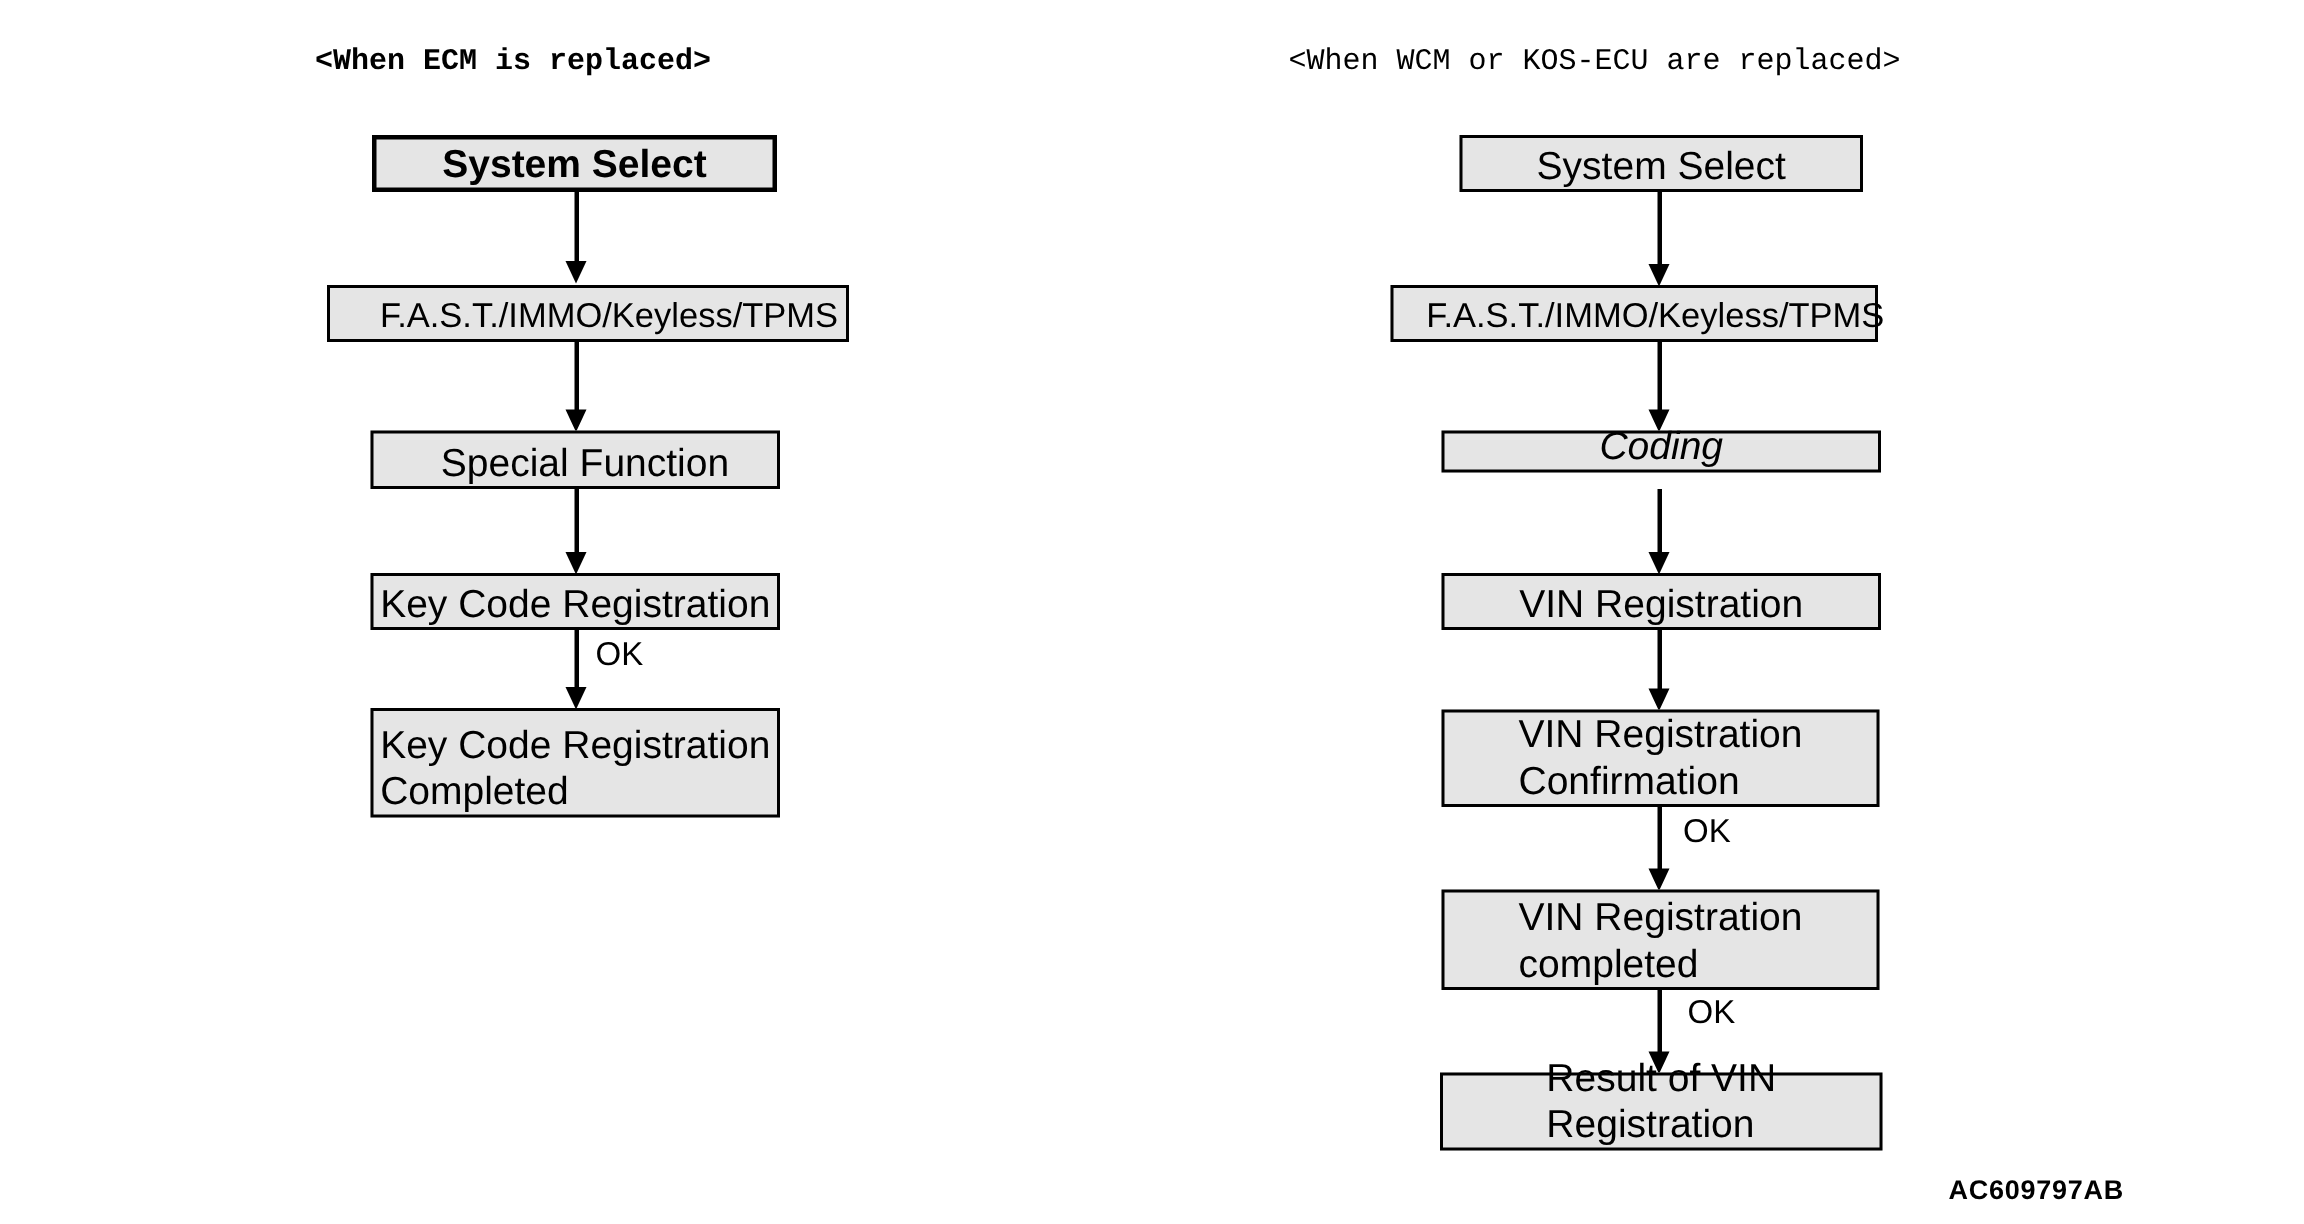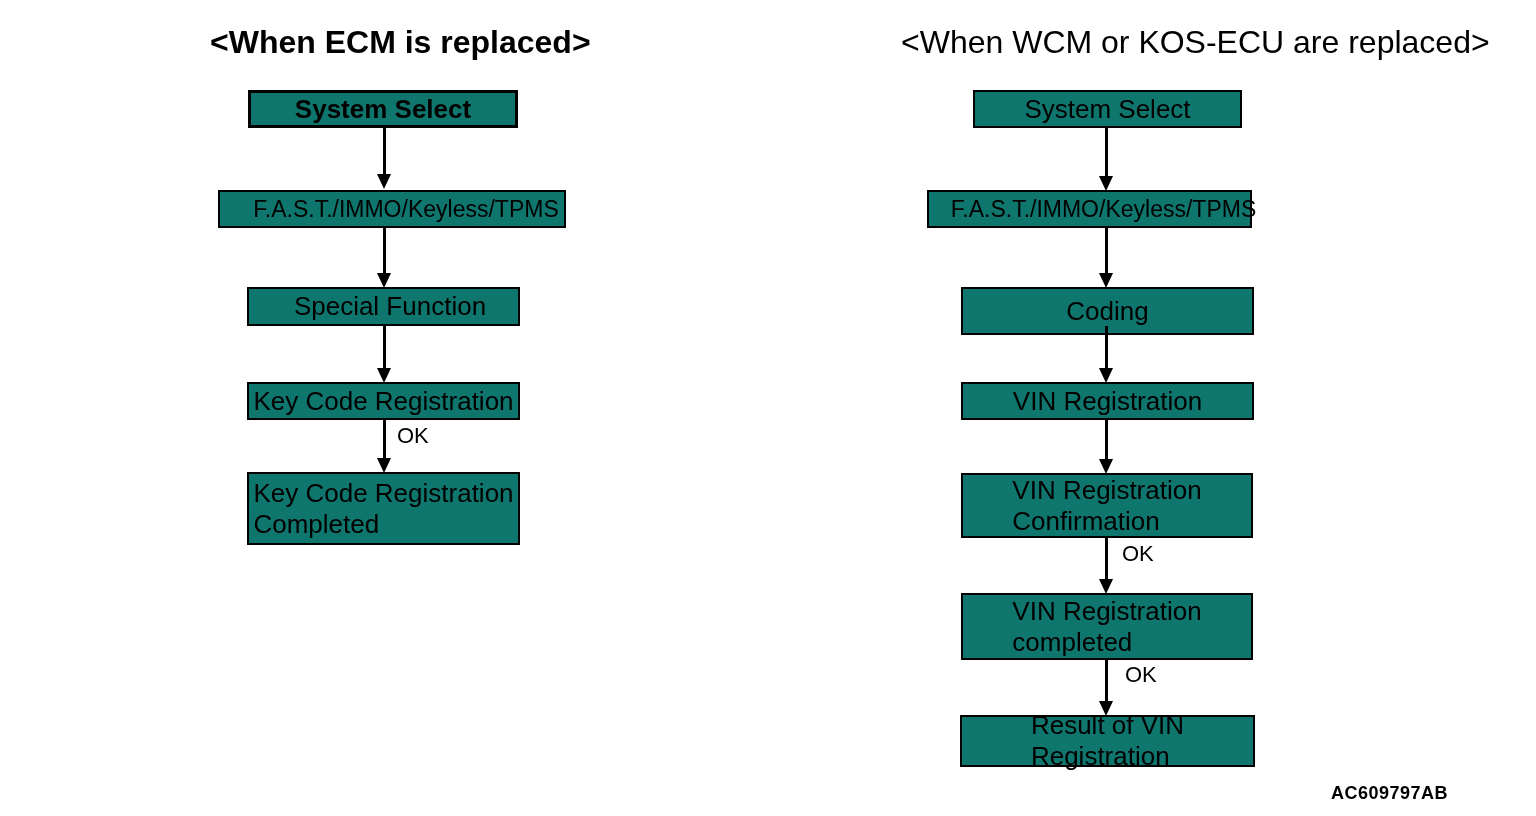--- a/index.html
+++ b/index.html
@@ -11,32 +11,33 @@
     position: relative;
     width: 1536px;
     height: 816px;
     background: #ffffff;
     font-family: "Liberation Sans", sans-serif;
     color: #000000;
     overflow: hidden;
   }
   .flow-title {
     position: absolute;
-    font-size: 32px;
+    font-size: 20px;
     line-height: 30px;
     white-space: nowrap;
+    font-family: Liberation Mono, monospace;
   }
   .bold { font-weight: bold; }
   .node {
     position: absolute;
     box-sizing: border-box;
     border: 2px solid #000000;
-    background: #0f766e;
+    background: #e5e5e5;
     display: flex;
-    align-items: center;
+    align-items: flex-end;
     justify-content: center;
   }
   .node.thick { border-width: 3px; }
   .node-text {
     font-size: 26px;
     line-height: 31px;
     white-space: pre-line;
     text-align: left;
   }
   .node-text.small { font-size: 23px; margin-left: 28px; }
@@ -120,41 +121,41 @@
 
     <div class="ok-label" style="left:397px;top:423px;">OK</div>
 
     <div class="node" style="left:247px;top:472px;width:273px;height:73px;">
       <span class="node-text">Key Code Registration
 Completed</span>
     </div>
   </div>
 
   <div>
-    <div class="flow-title" style="left:901px;top:27px;">&lt;When WCM or KOS-ECU are replaced&gt;</div>
+    <div class="flow-title" style="left:859px;top:27px;">&lt;When WCM or KOS-ECU are replaced&gt;</div>
 
     <div class="node" style="left:973px;top:90px;width:269px;height:38px;">
       <span class="node-text">System Select</span>
     </div>
 
     <div class="arrow" style="left:1099px;top:127px;height:64px;">
       <div class="arrow-line"></div>
       <div class="arrow-head"></div>
     </div>
 
     <div class="node" style="left:927px;top:190px;width:325px;height:38px;">
       <span class="node-text small">F.A.S.T./IMMO/Keyless/TPMS</span>
     </div>
 
     <div class="arrow" style="left:1099px;top:228px;height:60px;">
       <div class="arrow-line"></div>
       <div class="arrow-head"></div>
     </div>
 
-    <div class="node" style="left:961px;top:287px;width:293px;height:48px;">
+    <div class="node" style="left:961px;top:287px;width:293px;height:28px;font-style:italic;">
       <span class="node-text">Coding</span>
     </div>
 
     <div class="arrow" style="left:1099px;top:326px;height:57px;">
       <div class="arrow-line"></div>
       <div class="arrow-head"></div>
     </div>
 
     <div class="node" style="left:961px;top:382px;width:293px;height:38px;">
       <span class="node-text">VIN Registration</span>
@@ -188,15 +189,15 @@
     </div>
 
     <div class="ok-label" style="left:1125px;top:662px;">OK</div>
 
     <div class="node" style="left:960px;top:715px;width:295px;height:52px;">
       <span class="node-text">Result of VIN
 Registration</span>
     </div>
   </div>
 
-  <div class="fig-code" style="left:1299px;top:783px;margin-left:32px;">AC609797AB</div>
+  <div class="fig-code" style="left:1299px;top:783px;">AC609797AB</div>
 
 </div>
 
 </body></html>

